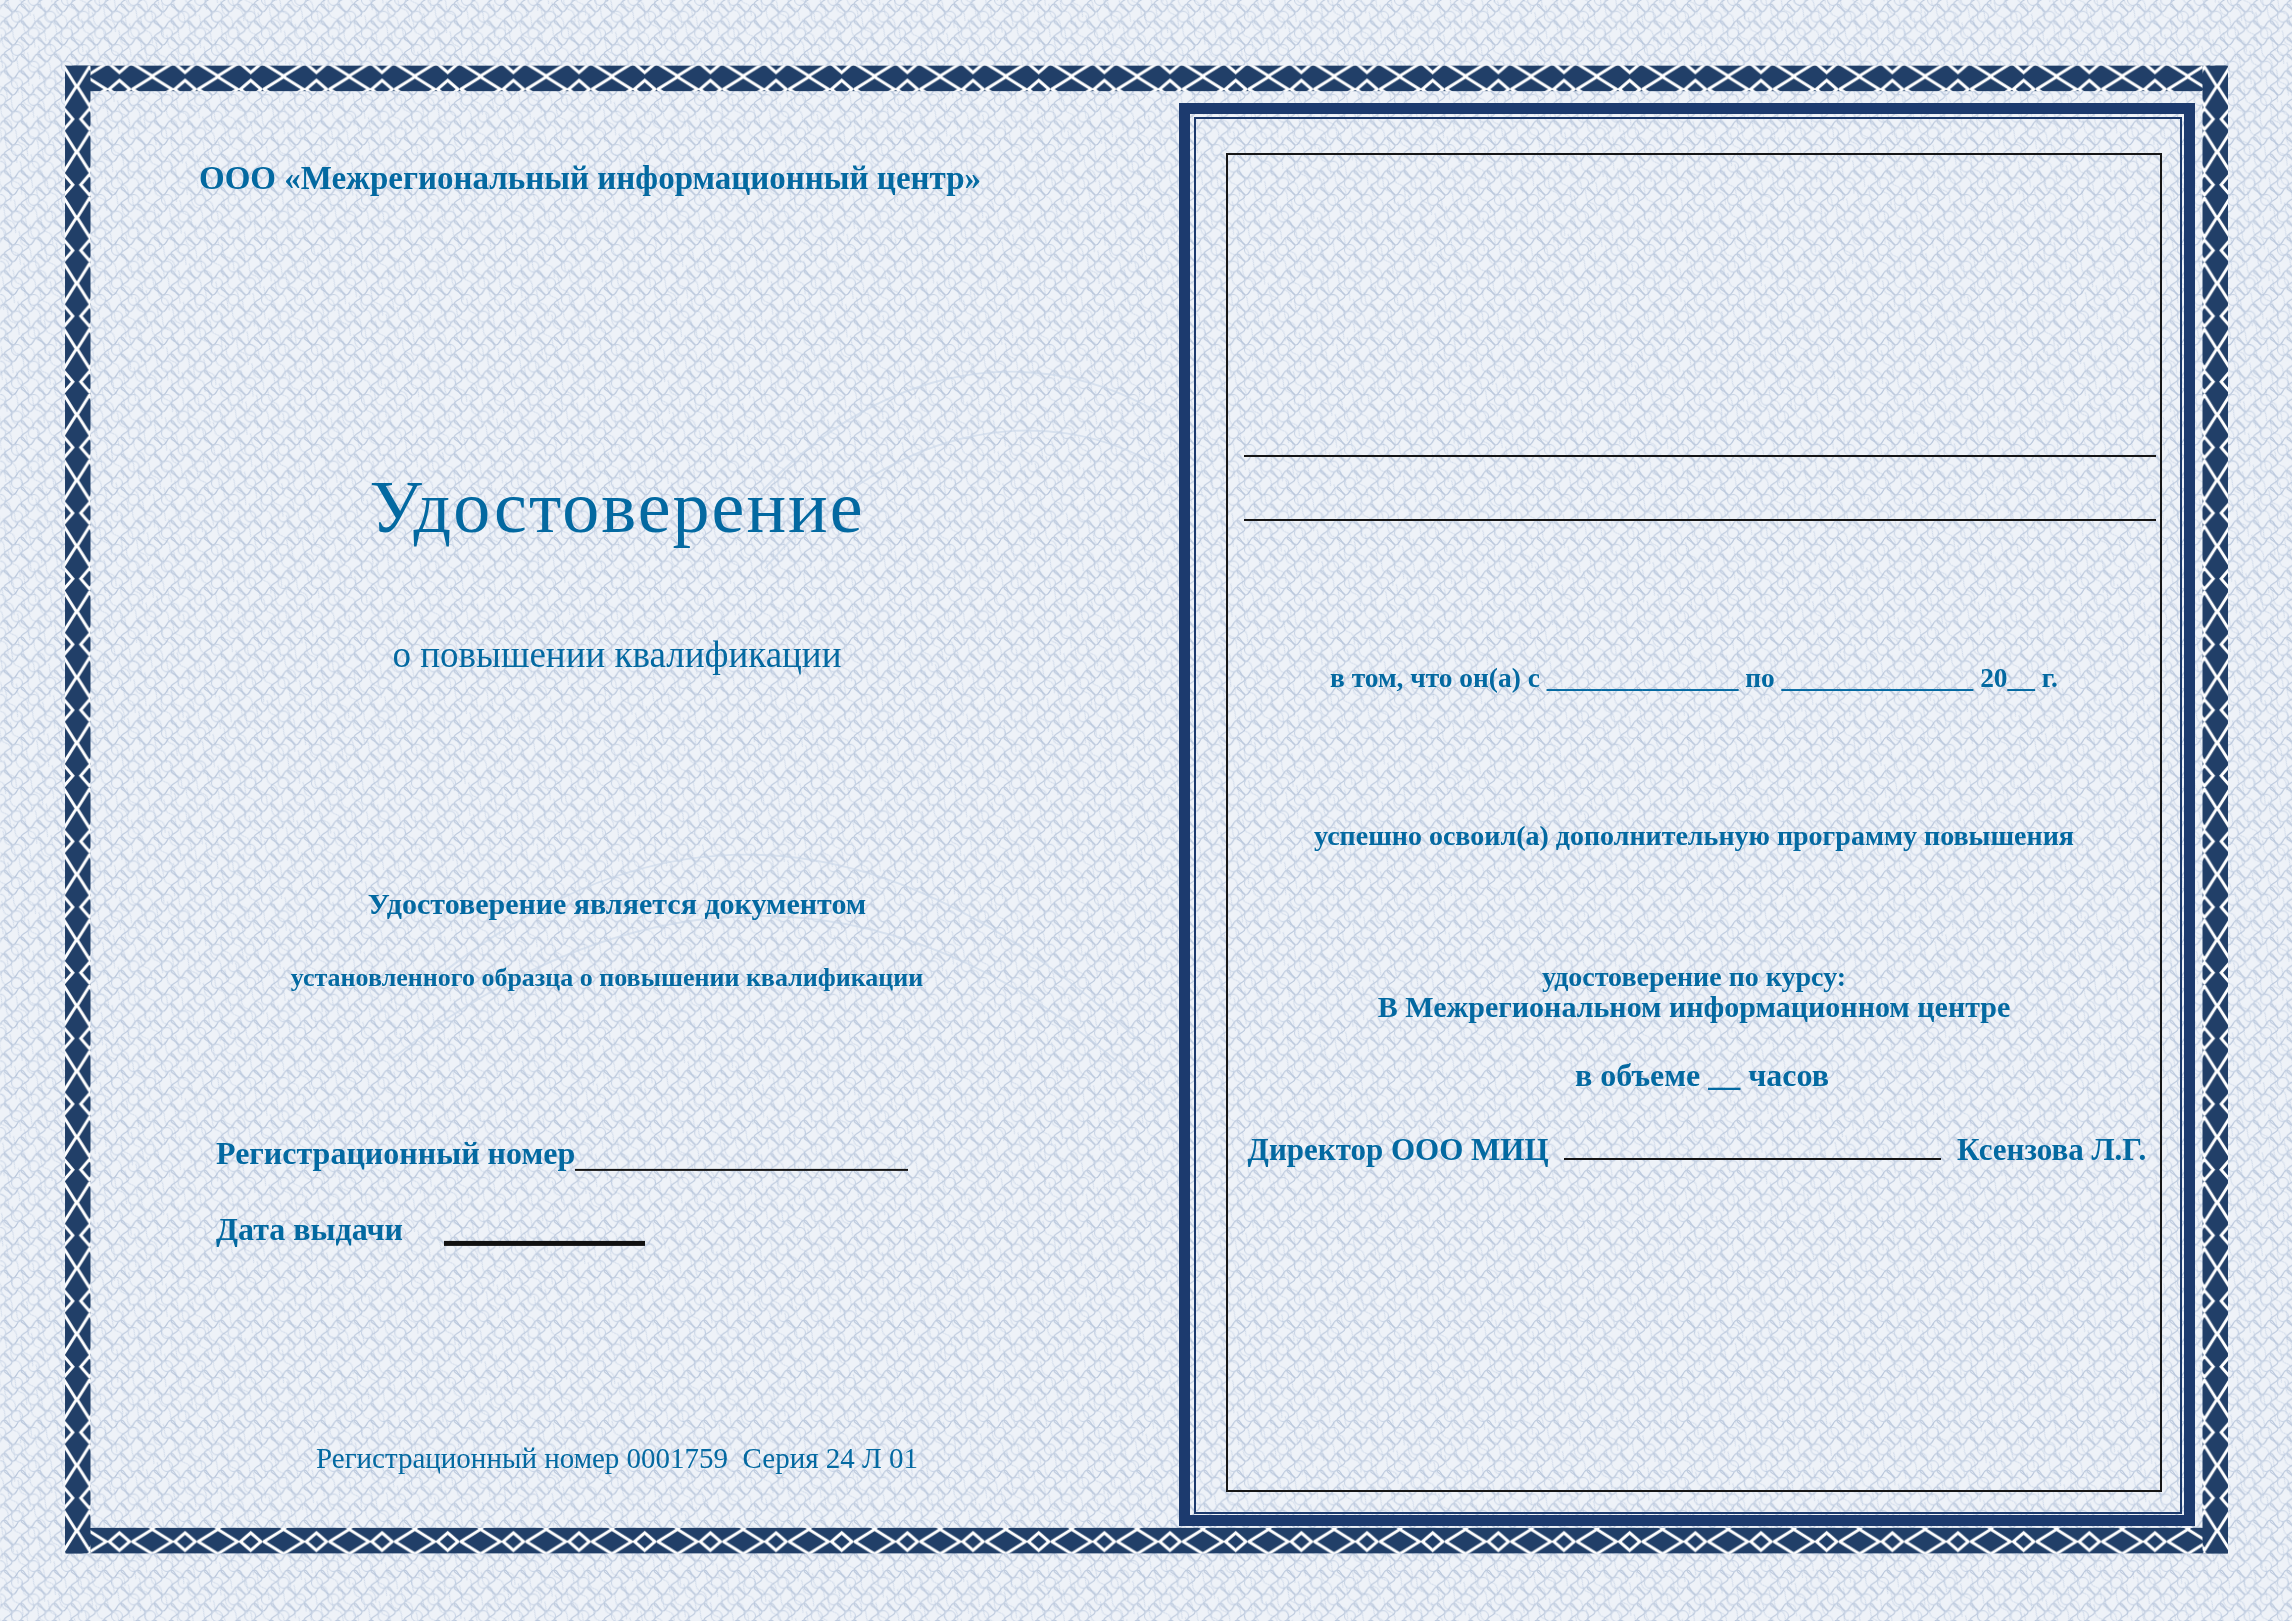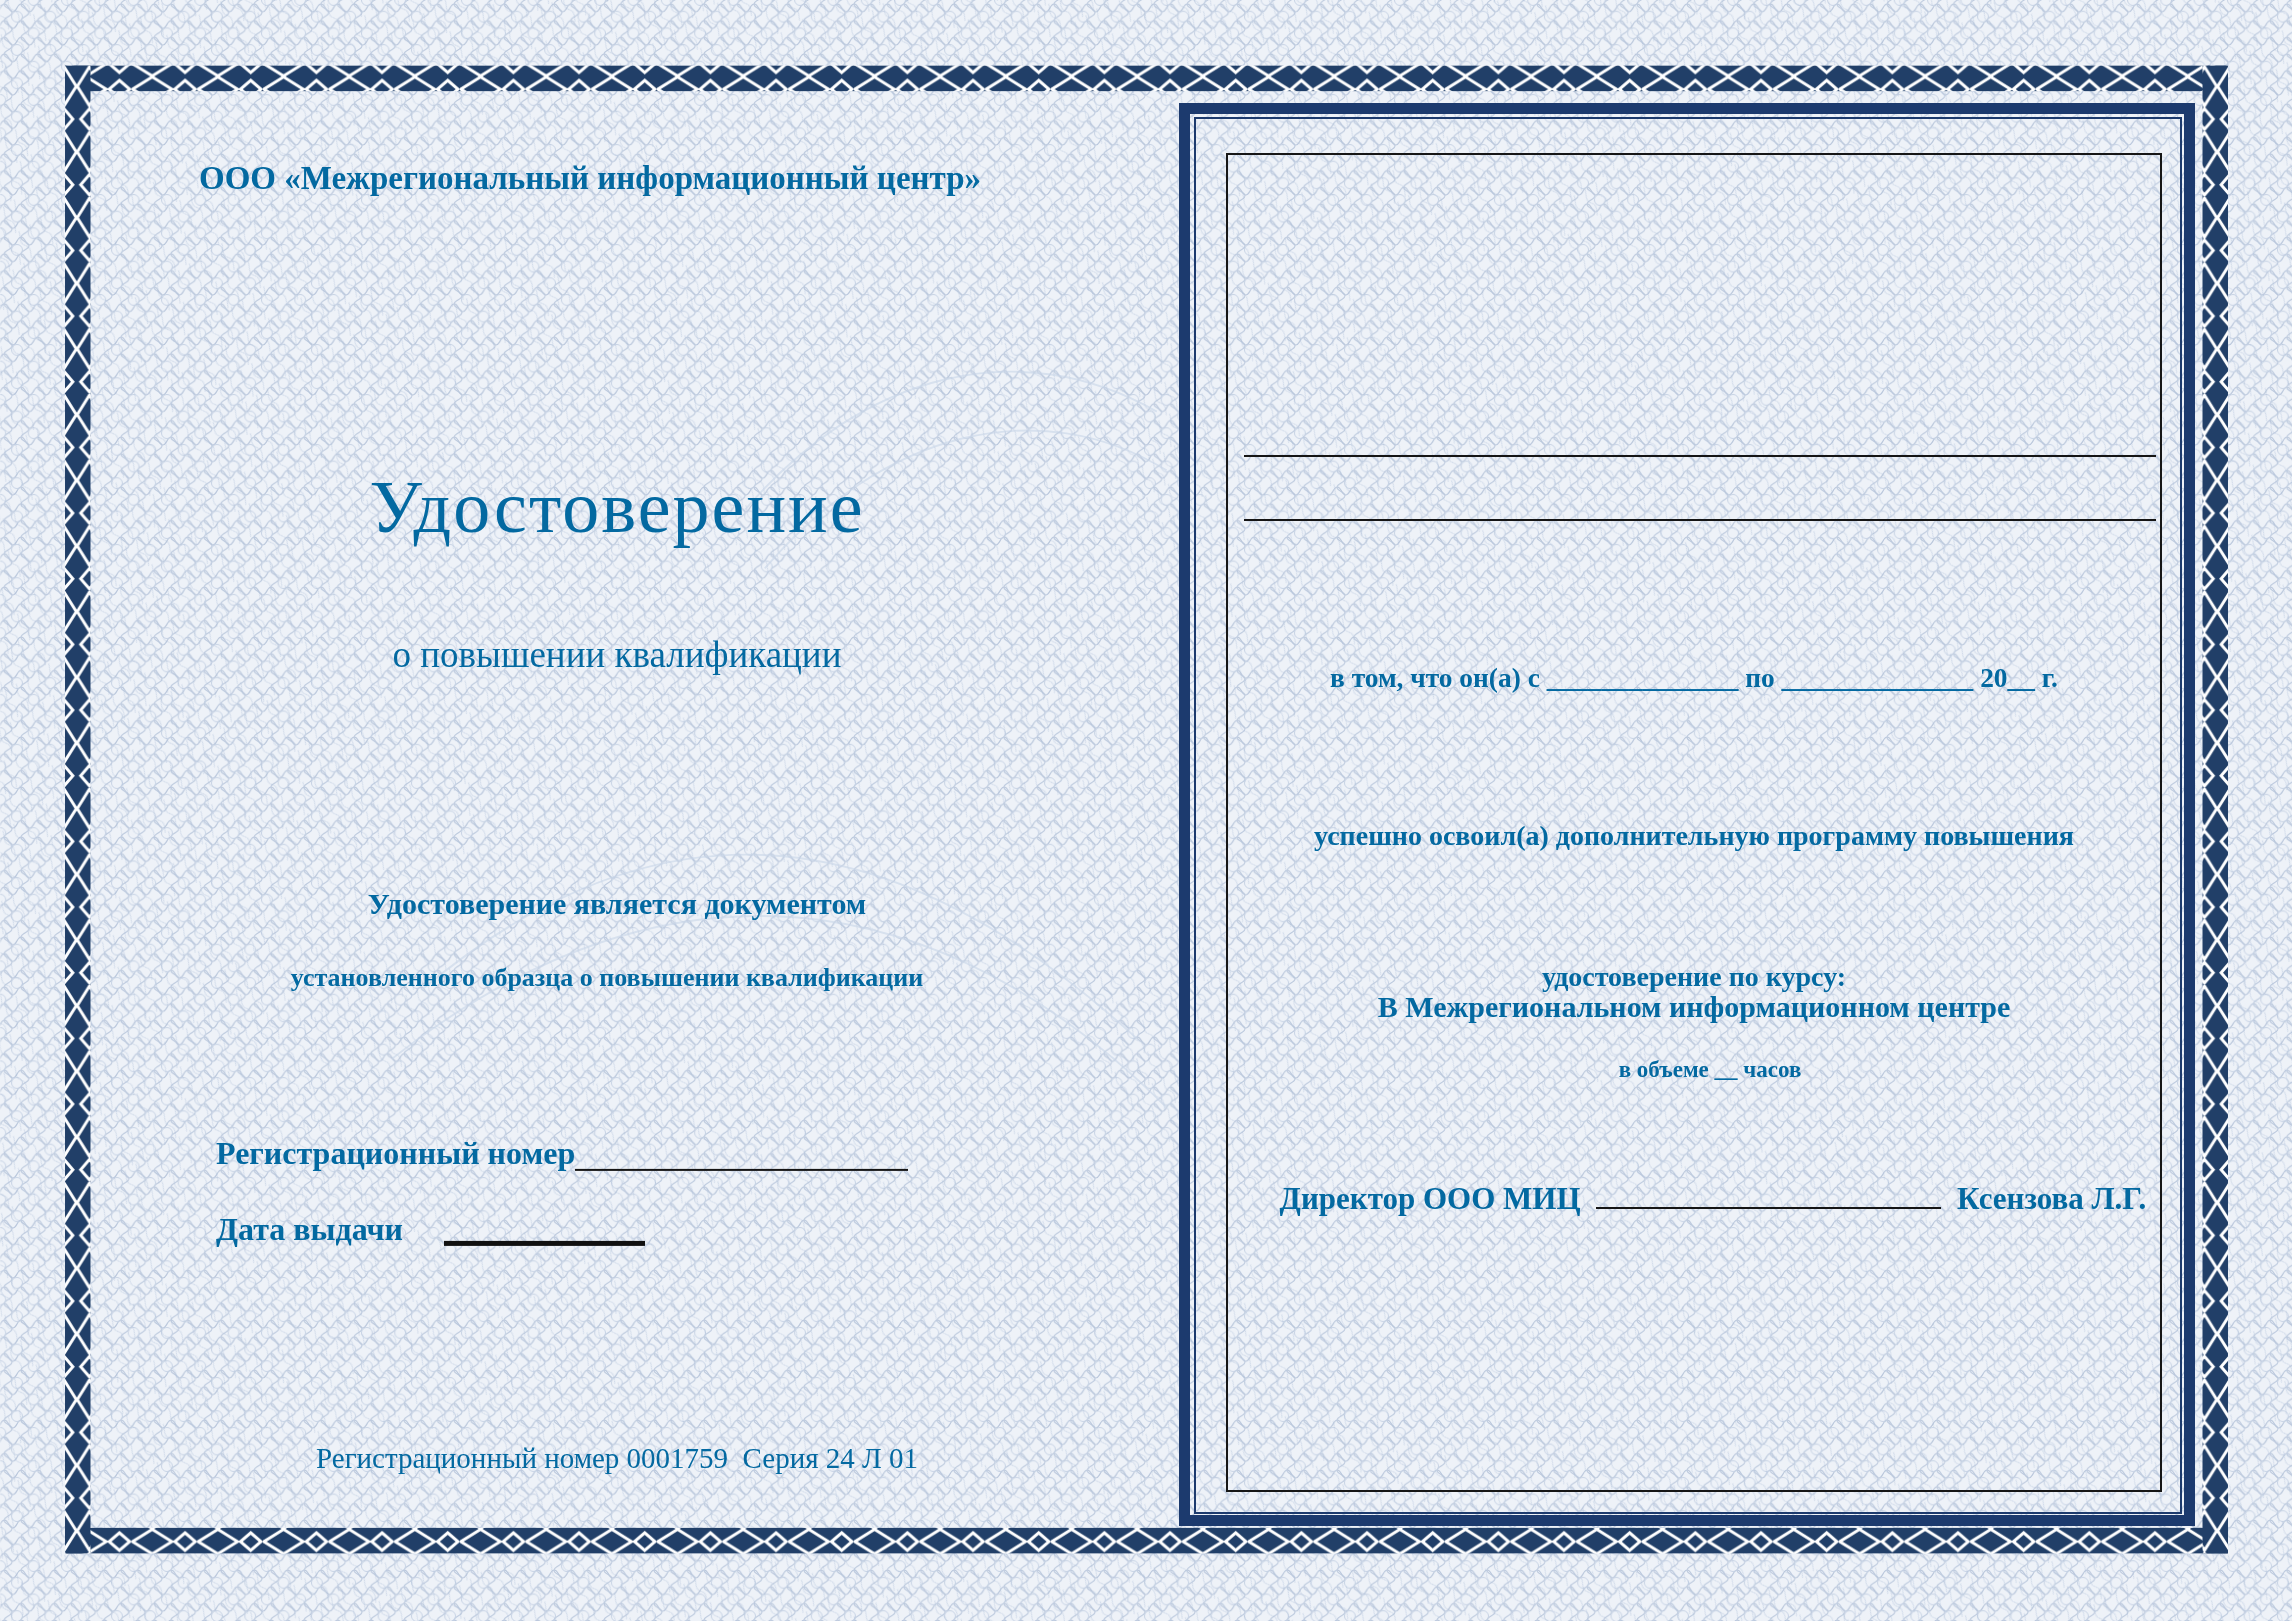--- a/index.html
+++ b/index.html
@@ -45,26 +45,26 @@
 
   
   .issued-heading { left: 0; top: 90px;  width: 100%; font-size: 35px; }
   .name-line      { position: absolute; left: 15.7px; right: 3.9px; border-top: 2.9px solid #151515; }
   .name-line-1    { top: 300px; }
   .name-line-2    { top: 364px; }
   .period-line    { left: 0; top: 508px; width: 100%; font-size: 27.4px; }
   .program-lines  { left: 0; top: 563px; width: 100%; font-size: 28px; line-height: 47px; }
   .course-title   { left: 0; top: 710px; width: 100%; font-size: 38px; }
   .institution    { left: 0; top: 835px; width: 100%; font-size: 30px; }
-  .volume-line    { left: 16px; top: 902px; width: 100%; font-size: 23px; }
+  .volume-line    { left: 8px; top: 902px; width: 100%; font-size: 32px; }
   .sig-row {
     position: absolute; left: 19.6px; right: 13.7px;
     display: flex; align-items: flex-end; font-size: 31px; font-weight: bold;
   }
-  .sig-director  { top: 1026px; margin-left: 32px; }
+  .sig-director  { top: 977px; }
   .sig-secretary { top: 1094px; }
   .sig-line { flex: 1 1 auto; border-bottom: 2.9px solid #151515; margin: 0 15.7px 7.8px 15.7px; }
   .sig-label, .sig-name { white-space: pre; }
 </style>
 </head>
 <body>
 
 <div class="page">
 
   <svg class="bg-svg" width="2293" height="1621" viewBox="0 0 2339 1654" aria-hidden="true">

